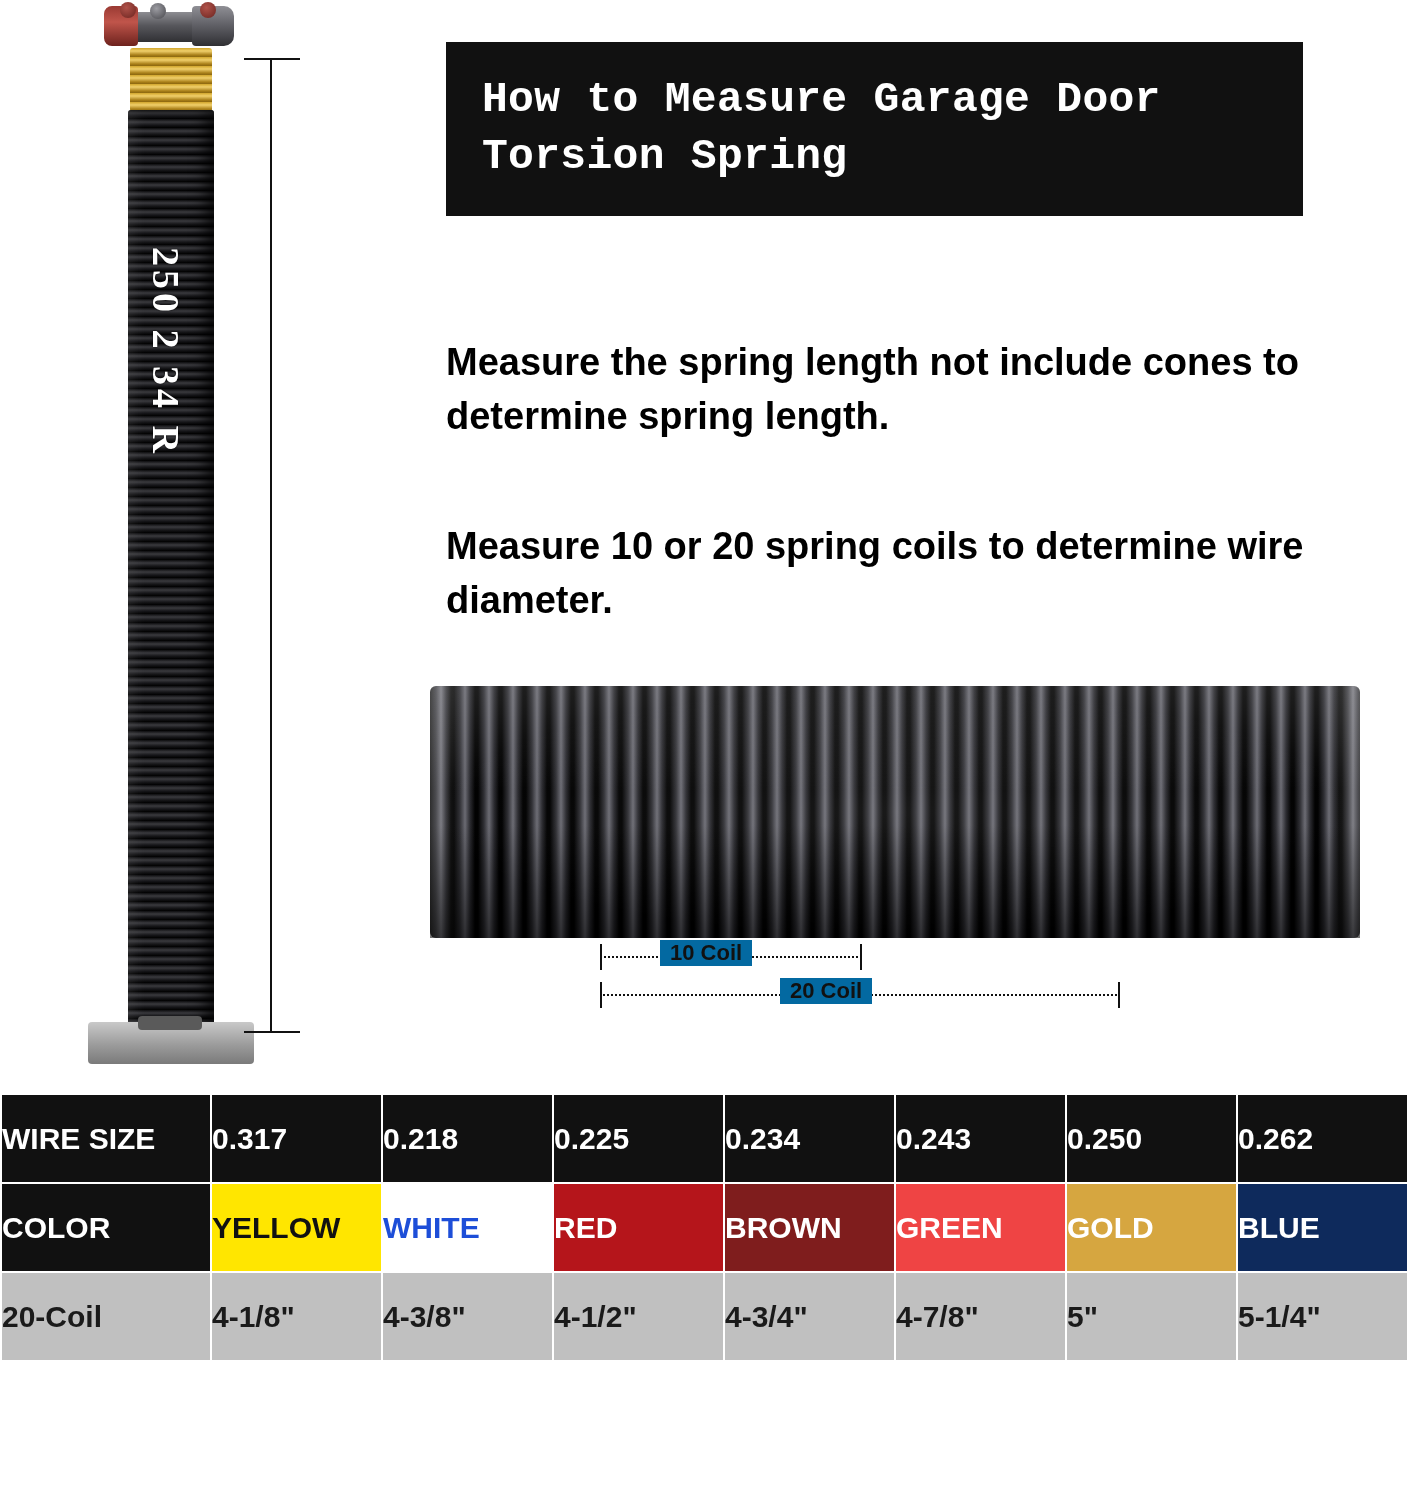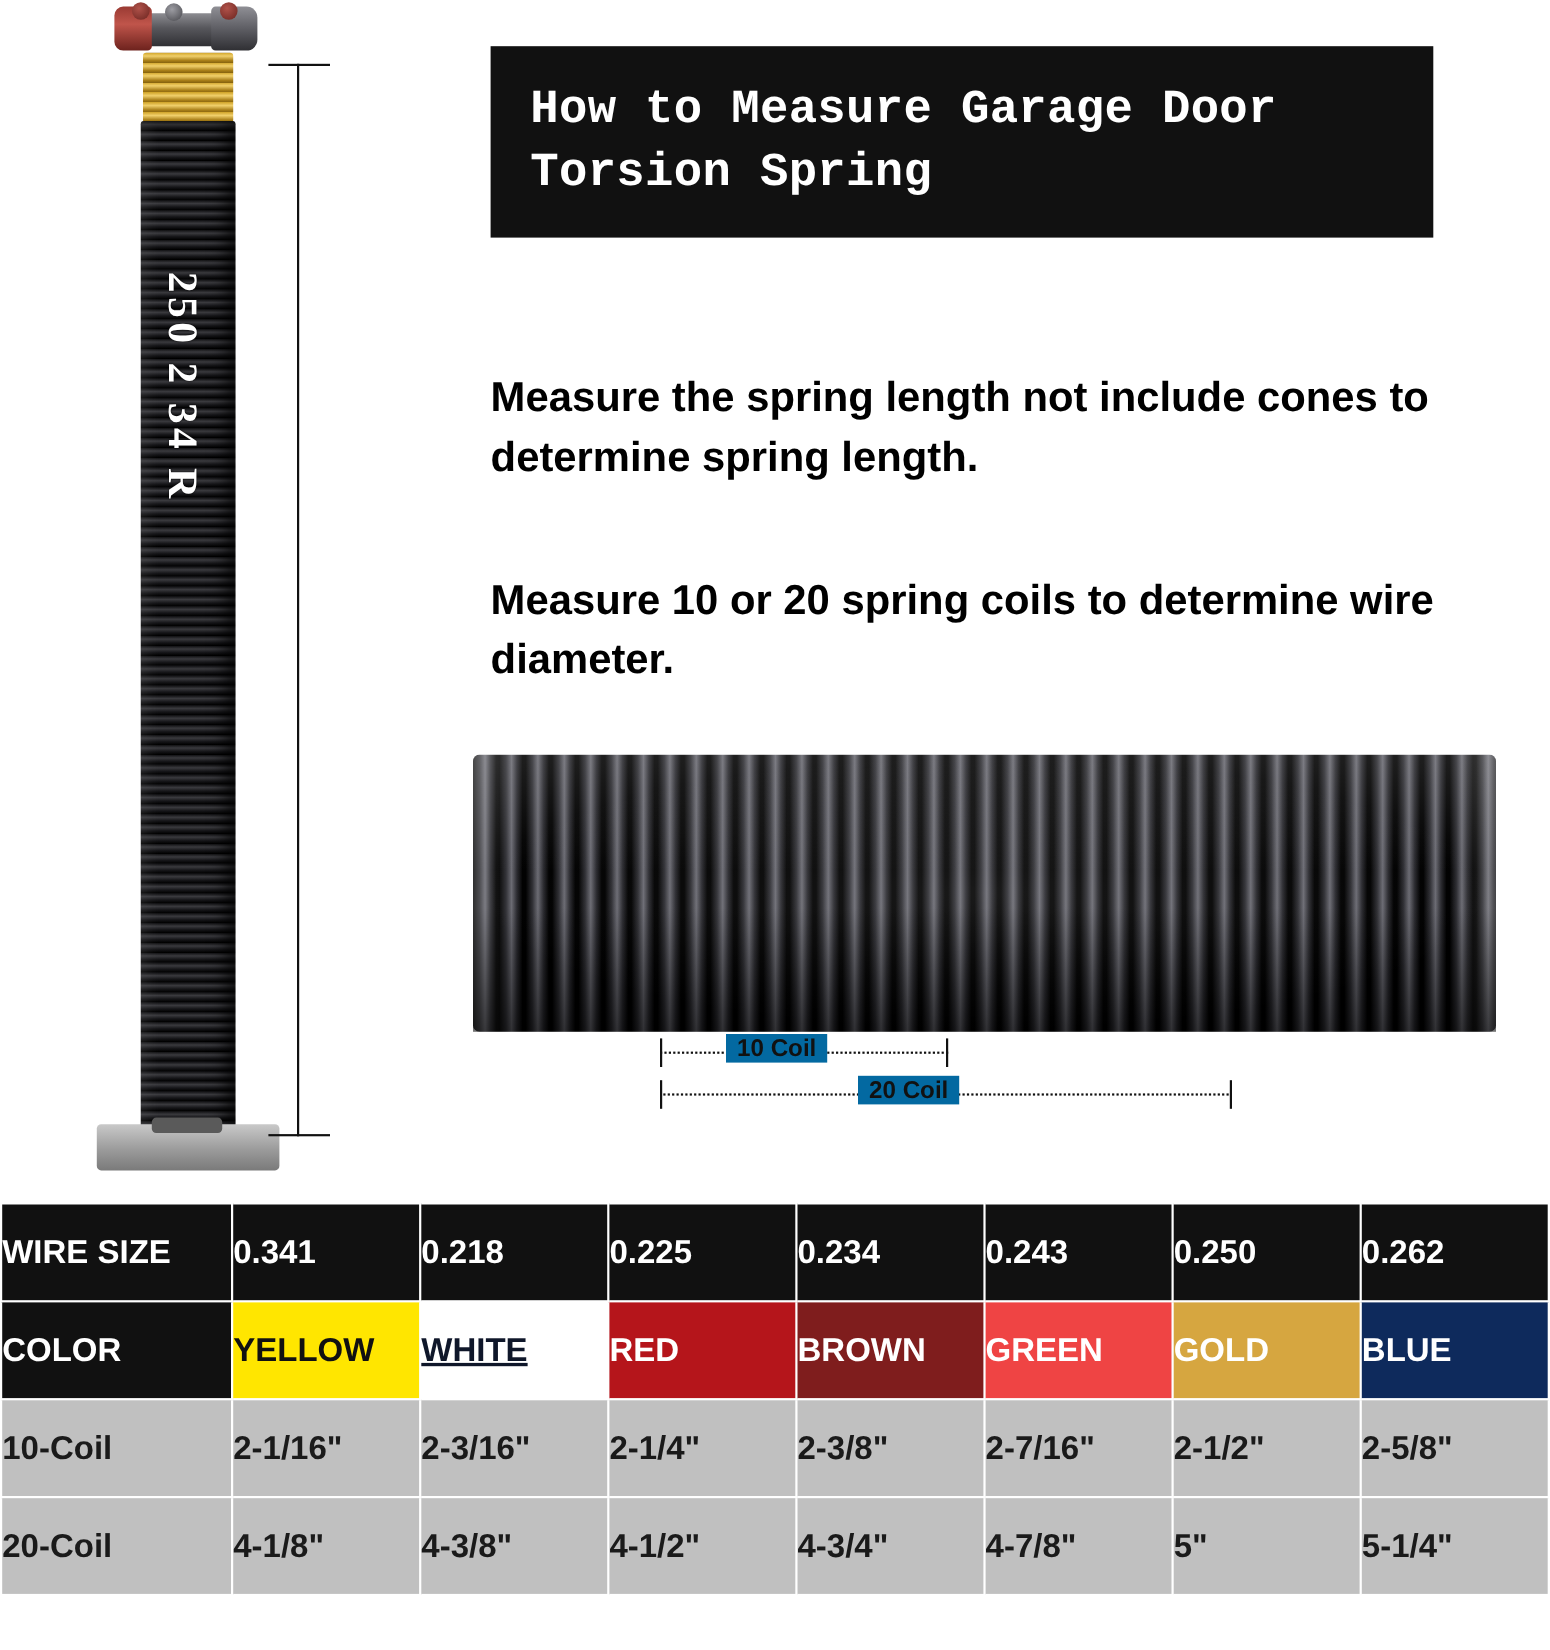--- a/index.html
+++ b/index.html
@@ -346,47 +346,37 @@
     <div class="cap right"></div>
     <div class="clabel">20 Coil</div>
   </div>
 
 </div>
 
 <table id="spec-table">
   <tbody>
     <tr class="row-head">
       <td class="col-label">WIRE SIZE</td>
-      <td>0.341</td>
+      <td>0.317</td>
       <td>0.218</td>
       <td>0.225</td>
       <td>0.234</td>
       <td>0.243</td>
       <td>0.250</td>
       <td>0.262</td>
     </tr>
     <tr class="row-color">
       <td class="col-label">COLOR</td>
       <td class="color-cell" style="background: rgb(255, 230, 0); color: rgb(17, 17, 17);">YELLOW</td>
-      <td class="color-cell" style="background: rgb(255, 255, 255); color: #0f172a; text-decoration: underline;">WHITE</td>
+      <td class="color-cell" style="background: rgb(255, 255, 255); color: #1d4ed8;">WHITE</td>
       <td class="color-cell" style="background: rgb(181, 21, 27); color: rgb(255, 255, 255);">RED</td>
       <td class="color-cell" style="background: #7f1d1d; color: rgb(255, 255, 255);">BROWN</td>
       <td class="color-cell" style="background: #ef4444; color: rgb(255, 255, 255);">GREEN</td>
       <td class="color-cell" style="background: rgb(214, 166, 64); color: rgb(255, 255, 255);">GOLD</td>
       <td class="color-cell" style="background: rgb(14, 42, 92); color: rgb(255, 255, 255);">BLUE</td>
-    </tr>
-    <tr class="row-data">
-      <td class="col-label label-cell">10-Coil</td>
-      <td>2-1/16"</td>
-      <td>2-3/16"</td>
-      <td>2-1/4"</td>
-      <td>2-3/8"</td>
-      <td>2-7/16"</td>
-      <td>2-1/2"</td>
-      <td>2-5/8"</td>
     </tr>
     <tr class="row-data">
       <td class="col-label label-cell">20-Coil</td>
       <td>4-1/8"</td>
       <td>4-3/8"</td>
       <td>4-1/2"</td>
       <td>4-3/4"</td>
       <td>4-7/8"</td>
       <td>5"</td>
       <td>5-1/4"</td>

